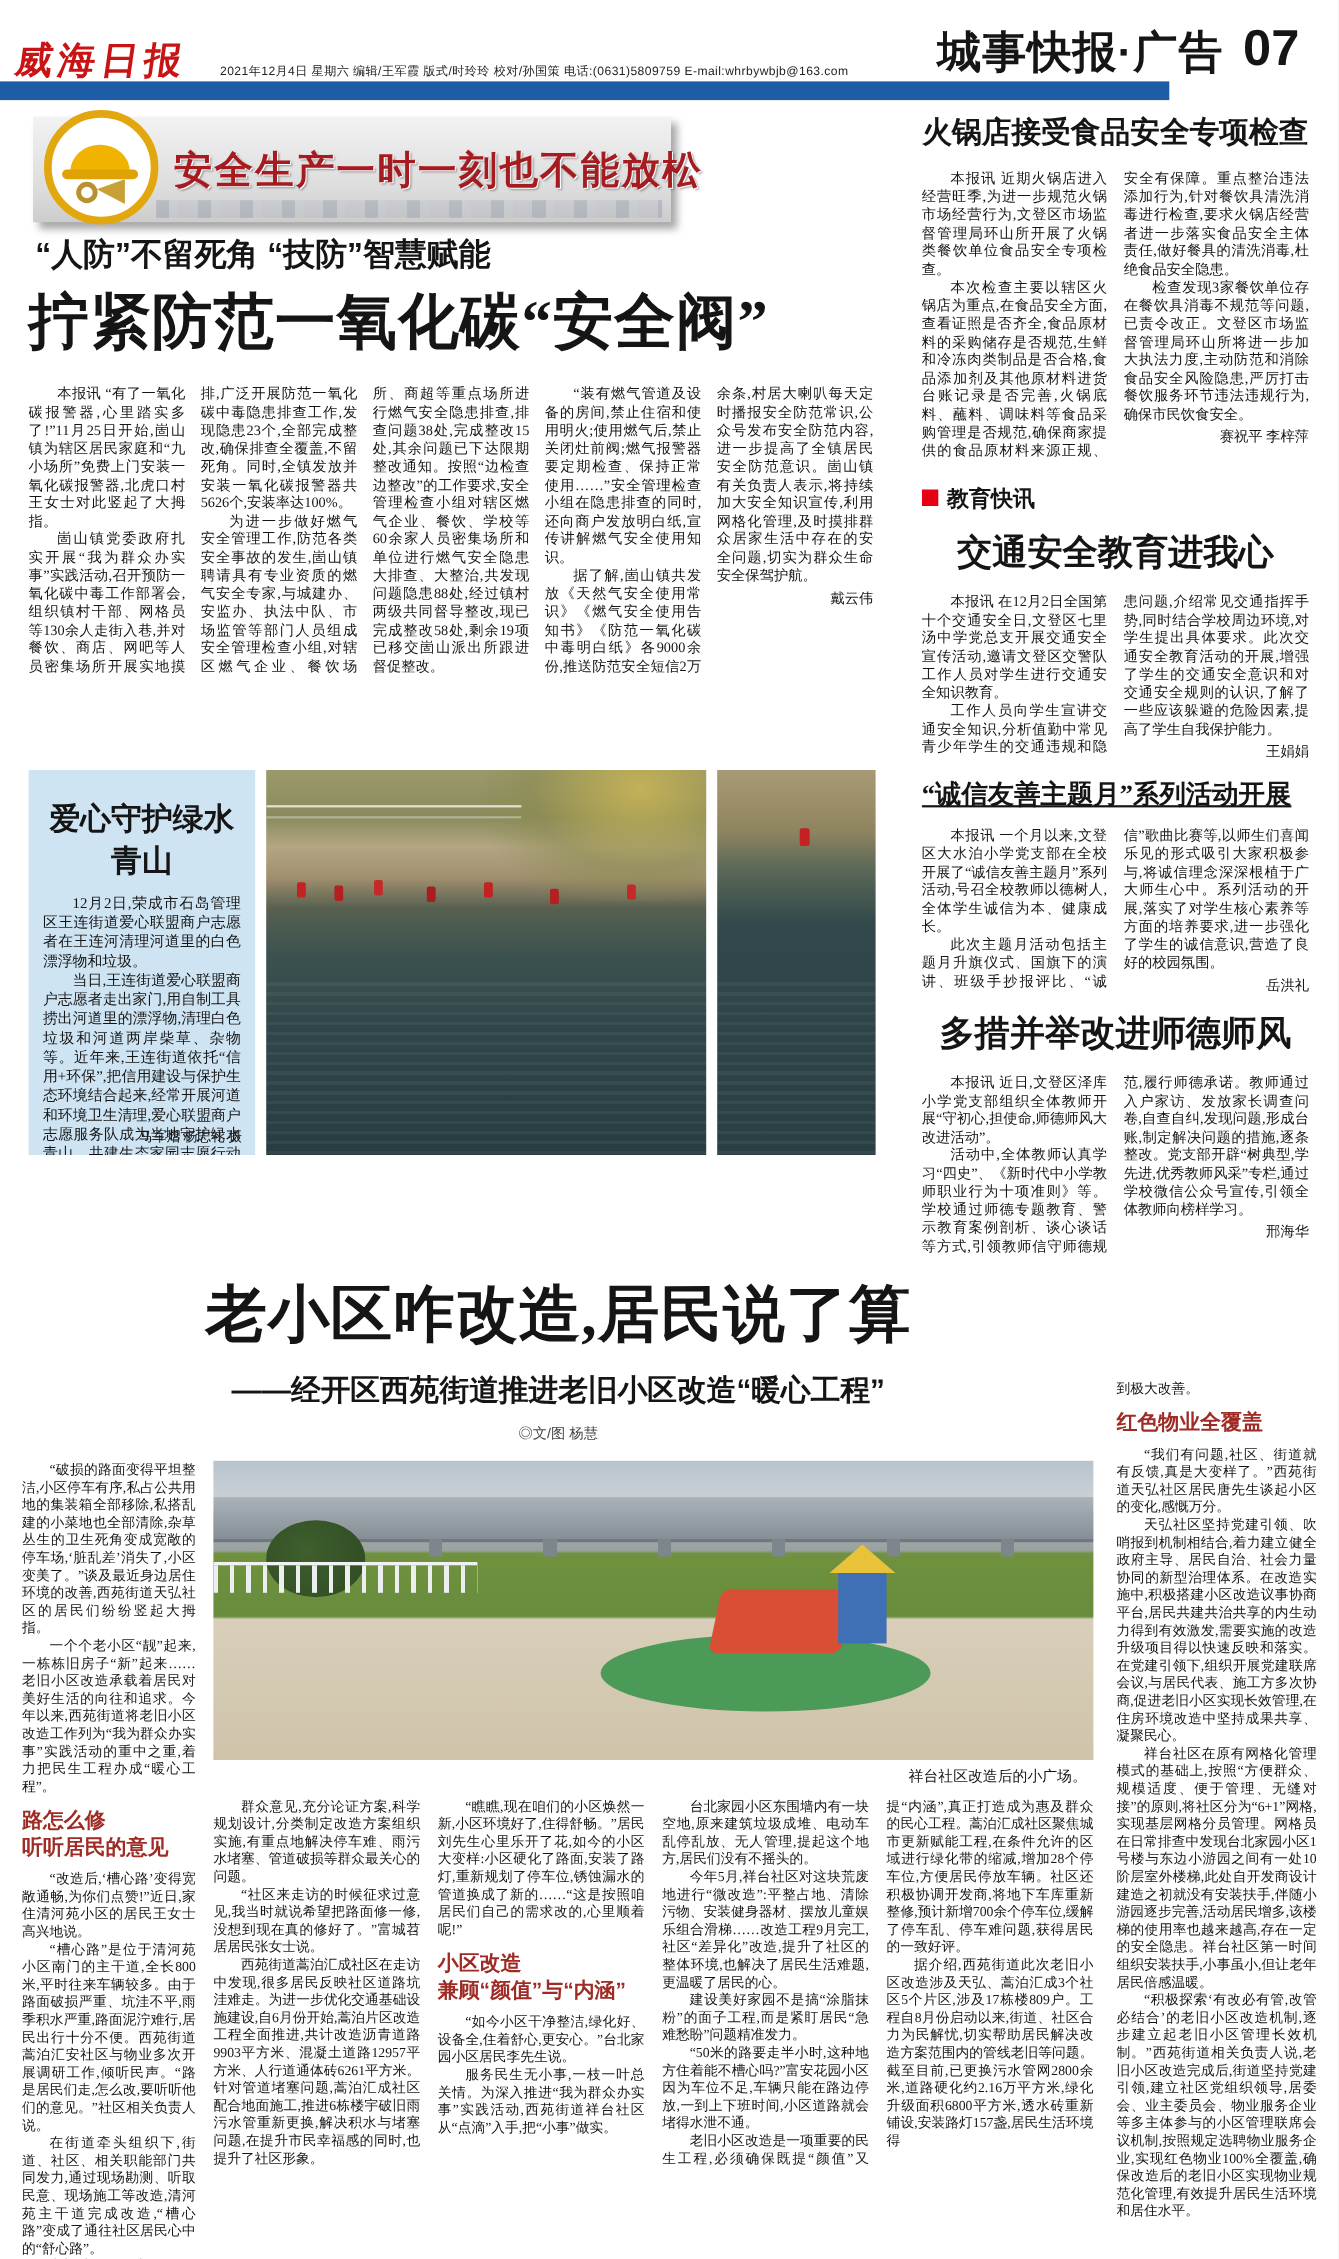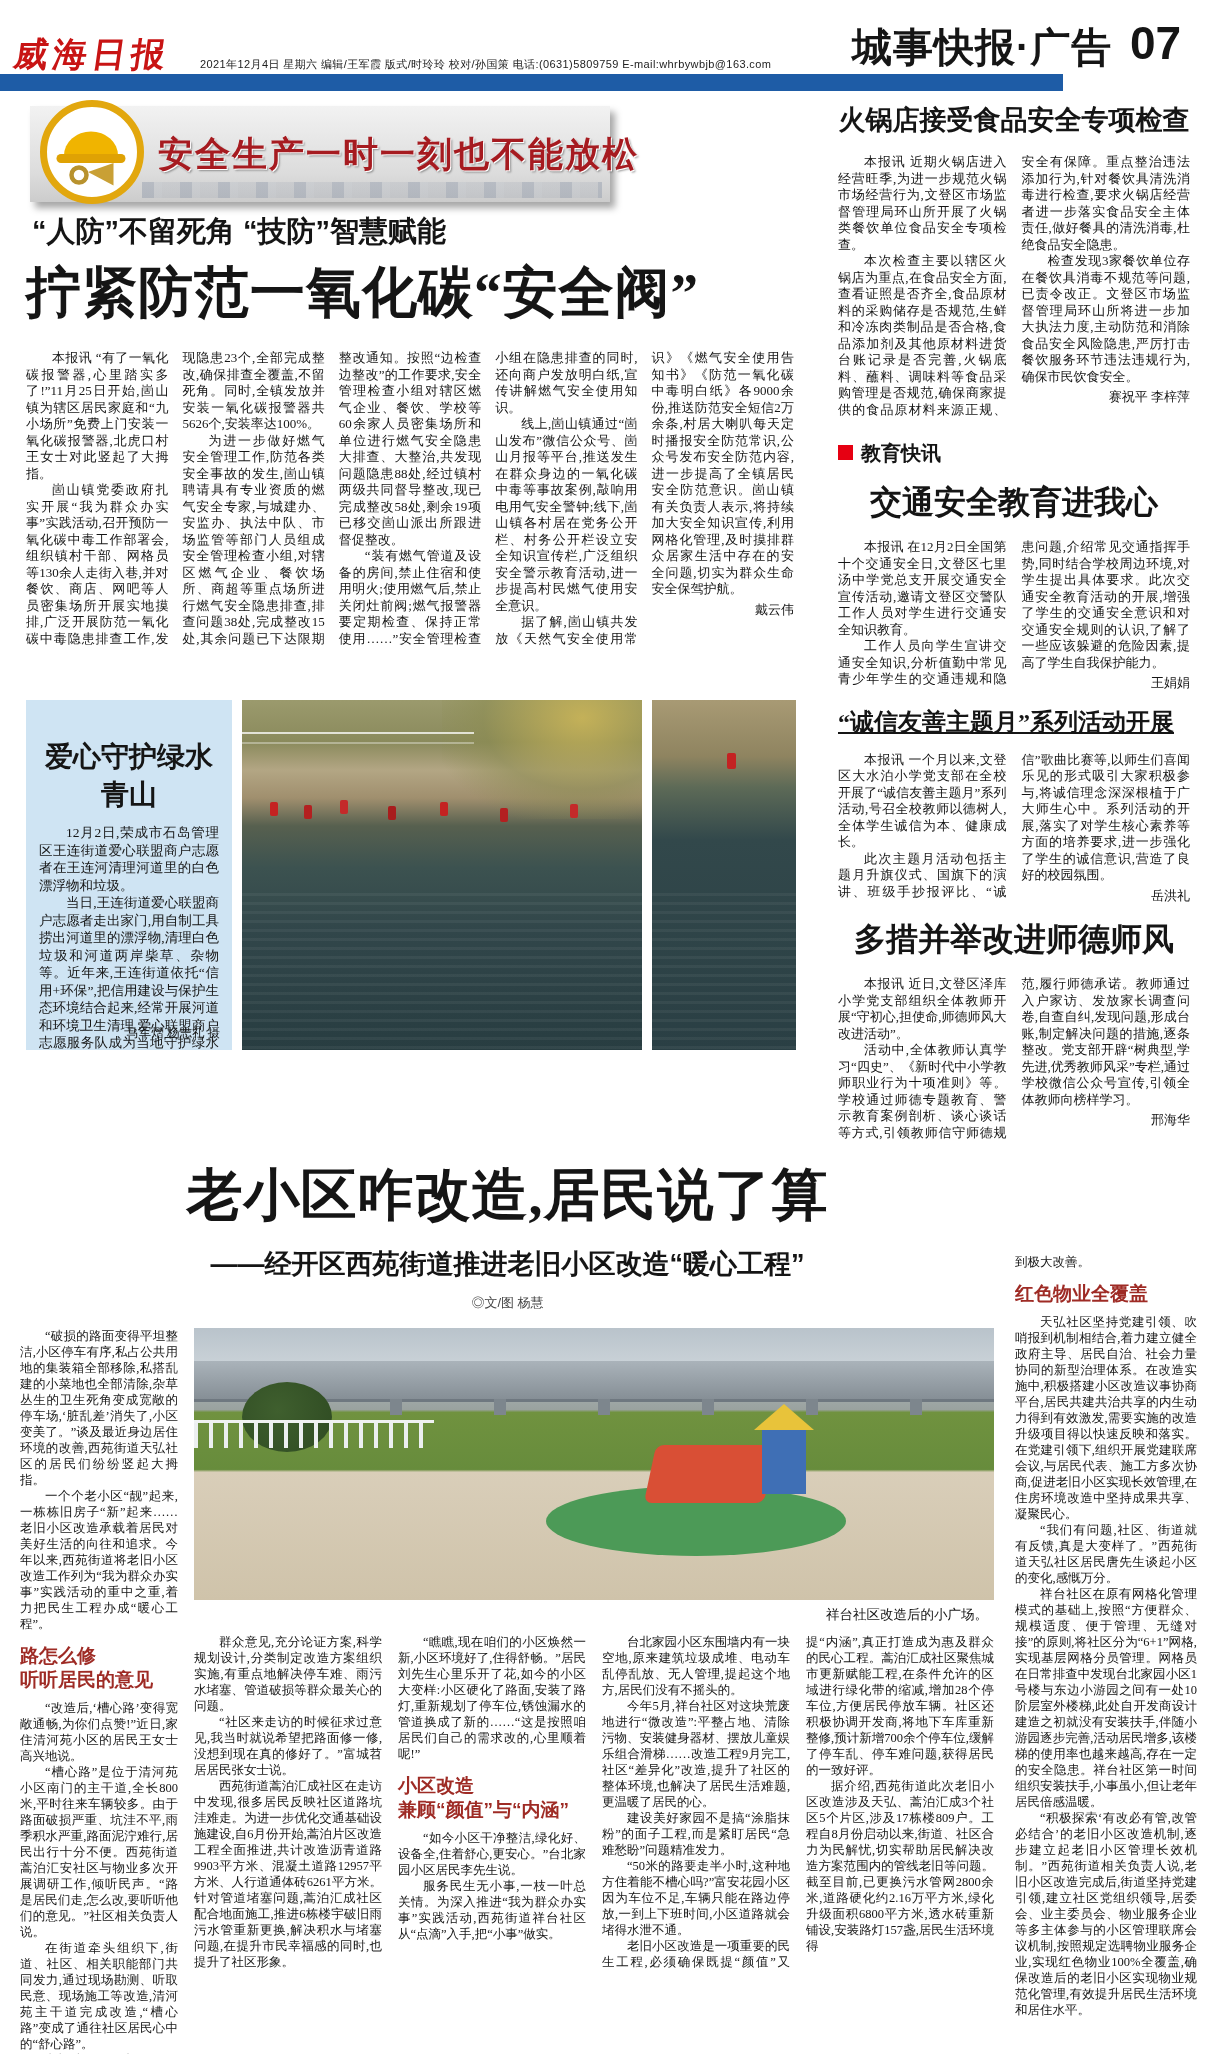--- a/index.html
+++ b/index.html
@@ -27,21 +27,21 @@
         background:#fff;border:7px solid #e2a70e;box-sizing:border-box;overflow:hidden;}
   .banner-text{margin-left:128px;font-size:35px;font-weight:900;color:#a61b20;z-index:2;
         font-family:"Liberation Sans",sans-serif;letter-spacing:2px;
         text-shadow:1px 1px 0 #fff,2px 2px 2px rgba(0,0,0,.35);white-space:nowrap;}
   .kicker{font-size:29px;font-weight:700;font-family:"Liberation Sans",sans-serif;margin:10px 0 0 6px;}
   .headline-a{font-size:55px;font-weight:900;letter-spacing:1px;margin:4px 0 20px 0;white-space:nowrap;}
   .body-a{width:768px;height:304px;column-count:5;column-gap:14px;font-size:13px;line-height:16.5px;
         text-align:justify;overflow:hidden;}
   .byline-r{text-align:right;text-indent:0;margin-top:4px;}
   .feature-row{display:flex;gap:10px;margin-top:46px;height:350px;}
-  .cap-box{position:relative;width:208px;height:350px;background:#cfe4f3;padding:26px 13px 26px;
+  .cap-box{position:relative;width:208px;height:350px;background:#cfe4f3;padding:14px 13px 26px;
         box-sizing:border-box;overflow:hidden;}
   .cap-title{font-size:28px;font-weight:900;text-align:center;margin:12px 0 10px;text-indent:0;}
   .cap-box p{font-size:13.5px;line-height:17.5px;text-align:justify;}
   .cap-credit{position:absolute;right:12px;bottom:8px;font-size:12.5px;}
   
   .photo-river{position:relative;width:404px;height:350px;overflow:hidden;
         background:linear-gradient(180deg,#9b9a6d 0%,#8a8a5c 12%,#b3a684 20%,#a08f6e 28%,#57604f 36%,#3c5250 48%,#31464a 66%,#283d41 100%);}
   .photo-river-b{position:relative;width:146px;height:350px;overflow:hidden;
         background:linear-gradient(180deg,#a89a74 0%,#8f8460 16%,#5d6a57 25%,#32484b 40%,#2a3f44 100%);}
   .willow{position:absolute;top:0;left:50%;width:50%;height:34%;
@@ -117,21 +117,20 @@
       </span>
       <span class="banner-text">安全生产一时一刻也不能放松</span>
     </div>
     <div class="kicker">“人防”不留死角 “技防”智慧赋能</div>
     <h1 class="headline-a">拧紧防范一氧化碳“安全阀”</h1>
     <div class="body-a">
       <p>本报讯 “有了一氧化碳报警器,心里踏实多了!”11月25日开始,崮山镇为辖区居民家庭和“九小场所”免费上门安装一氧化碳报警器,北虎口村王女士对此竖起了大拇指。</p>
       <p>崮山镇党委政府扎实开展“我为群众办实事”实践活动,召开预防一氧化碳中毒工作部署会,组织镇村干部、网格员等130余人走街入巷,并对餐饮、商店、网吧等人员密集场所开展实地摸排,广泛开展防范一氧化碳中毒隐患排查工作,发现隐患23个,全部完成整改,确保排查全覆盖,不留死角。同时,全镇发放并安装一氧化碳报警器共5626个,安装率达100%。</p>
       <p>为进一步做好燃气安全管理工作,防范各类安全事故的发生,崮山镇聘请具有专业资质的燃气安全专家,与城建办、安监办、执法中队、市场监管等部门人员组成安全管理检查小组,对辖区燃气企业、餐饮场所、商超等重点场所进行燃气安全隐患排查,排查问题38处,完成整改15处,其余问题已下达限期整改通知。按照“边检查边整改”的工作要求,安全管理检查小组对辖区燃气企业、餐饮、学校等60余家人员密集场所和单位进行燃气安全隐患大排查、大整治,共发现问题隐患88处,经过镇村两级共同督导整改,现已完成整改58处,剩余19项已移交崮山派出所跟进督促整改。</p>
       <p>“装有燃气管道及设备的房间,禁止住宿和使用明火;使用燃气后,禁止关闭灶前阀;燃气报警器要定期检查、保持正常使用……”安全管理检查小组在隐患排查的同时,还向商户发放明白纸,宣传讲解燃气安全使用知识。</p>
-      <p>线上,崮山镇通过“崮山发布”微信公众号、崮山月报等平台,推送发生在群众身边的一氧化碳中毒等事故案例,敲响用电用气安全警钟;线下,崮山镇各村居在党务公开栏、村务公开栏设立安全知识宣传栏,广泛组织安全警示教育活动,进一步提高村民燃气使用安全意识。</p>
       <p>据了解,崮山镇共发放《天然气安全使用常识》《燃气安全使用告知书》《防范一氧化碳中毒明白纸》各9000余份,推送防范安全短信2万余条,村居大喇叭每天定时播报安全防范常识,公众号发布安全防范内容,进一步提高了全镇居民安全防范意识。崮山镇有关负责人表示,将持续加大安全知识宣传,利用网格化管理,及时摸排群众居家生活中存在的安全问题,切实为群众生命安全保驾护航。</p>
       <p class="byline-r">戴云伟</p>
     </div>
 
     <div class="feature-row">
       <div class="cap-box">
         <div class="cap-title">爱心守护绿水青山</div>
         <p>12月2日,荣成市石岛管理区王连街道爱心联盟商户志愿者在王连河清理河道里的白色漂浮物和垃圾。</p>
         <p>当日,王连街道爱心联盟商户志愿者走出家门,用自制工具捞出河道里的漂浮物,清理白色垃圾和河道两岸柴草、杂物等。近年来,王连街道依托“信用+环保”,把信用建设与保护生态环境结合起来,经常开展河道和环境卫生清理,爱心联盟商户志愿服务队成为当地守护绿水青山、共建生态家园志愿行动的生力军。</p>
         <div class="cap-credit">马军熠 杨志礼 摄</div>
@@ -234,19 +233,19 @@
             <p>老旧小区改造是一项重要的民生工程,必须确保既提“颜值”又提“内涵”,真正打造成为惠及群众的民心工程。蒿泊汇成社区聚焦城市更新赋能工程,在条件允许的区域进行绿化带的缩减,增加28个停车位,方便居民停放车辆。社区还积极协调开发商,将地下车库重新整修,预计新增700余个停车位,缓解了停车乱、停车难问题,获得居民的一致好评。</p>
             <p>据介绍,西苑街道此次老旧小区改造涉及天弘、蒿泊汇成3个社区5个片区,涉及17栋楼809户。工程自8月份启动以来,街道、社区合力为民解忧,切实帮助居民解决改造方案范围内的管线老旧等问题。截至目前,已更换污水管网2800余米,道路硬化约2.16万平方米,绿化升级面积6800平方米,透水砖重新铺设,安装路灯157盏,居民生活环境得</p>
           </div>
         </div>
       </div>
     </div>
 
     <div class="b-right">
       <p class="cont">到极大改善。</p>
       <div class="red-sub">红色物业全覆盖</div>
+      <p>“我们有问题,社区、街道就有反馈,真是大变样了。”西苑街道天弘社区居民唐先生谈起小区的变化,感慨万分。</p>
       <p>天弘社区坚持党建引领、吹哨报到机制相结合,着力建立健全政府主导、居民自治、社会力量协同的新型治理体系。在改造实施中,积极搭建小区改造议事协商平台,居民共建共治共享的内生动力得到有效激发,需要实施的改造升级项目得以快速反映和落实。在党建引领下,组织开展党建联席会议,与居民代表、施工方多次协商,促进老旧小区实现长效管理,在住房环境改造中坚持成果共享、凝聚民心。</p>
-      <p>“我们有问题,社区、街道就有反馈,真是大变样了。”西苑街道天弘社区居民唐先生谈起小区的变化,感慨万分。</p>
       <p>祥台社区在原有网格化管理模式的基础上,按照“方便群众、规模适度、便于管理、无缝对接”的原则,将社区分为“6+1”网格,实现基层网格分员管理。网格员在日常排查中发现台北家园小区1号楼与东边小游园之间有一处10阶层室外楼梯,此处自开发商设计建造之初就没有安装扶手,伴随小游园逐步完善,活动居民增多,该楼梯的使用率也越来越高,存在一定的安全隐患。祥台社区第一时间组织安装扶手,小事虽小,但让老年居民倍感温暖。</p>
       <p>“积极探索‘有改必有管,改管必结合’的老旧小区改造机制,逐步建立起老旧小区管理长效机制。”西苑街道相关负责人说,老旧小区改造完成后,街道坚持党建引领,建立社区党组织领导,居委会、业主委员会、物业服务企业等多主体参与的小区管理联席会议机制,按照规定选聘物业服务企业,实现红色物业100%全覆盖,确保改造后的老旧小区实现物业规范化管理,有效提升居民生活环境和居住水平。</p>
     </div>
   </section>
 </div>
 
 </body></html>

